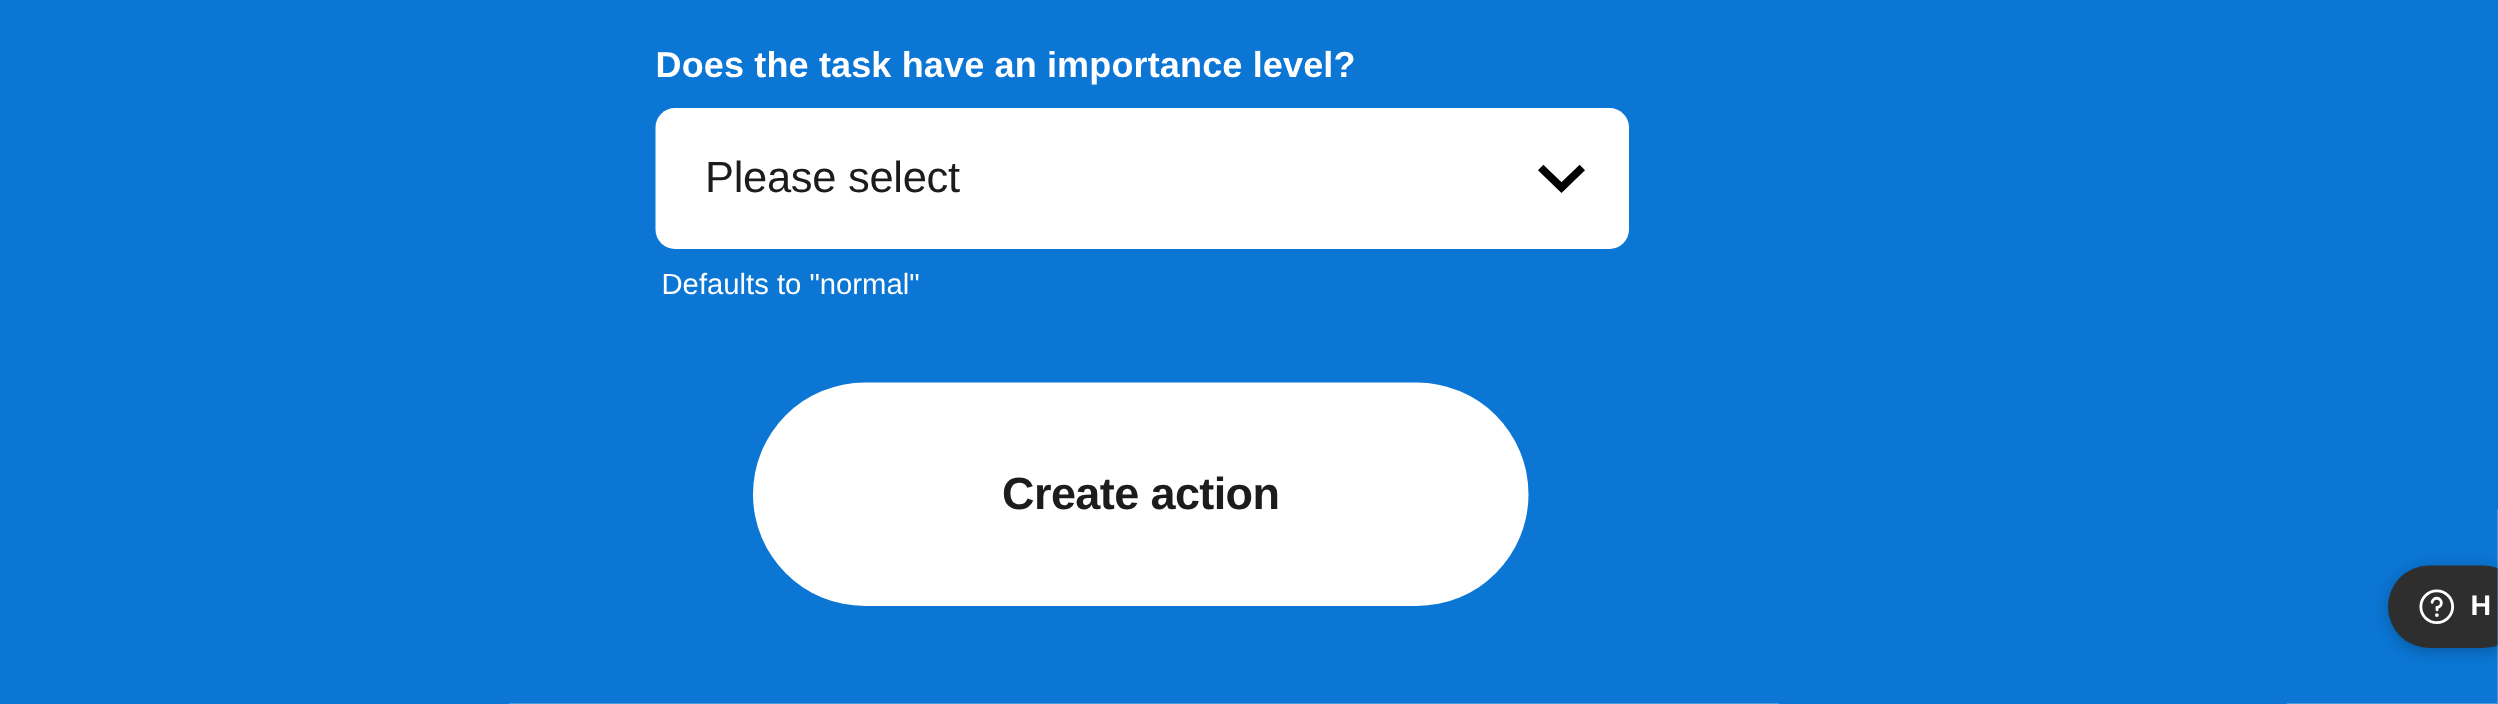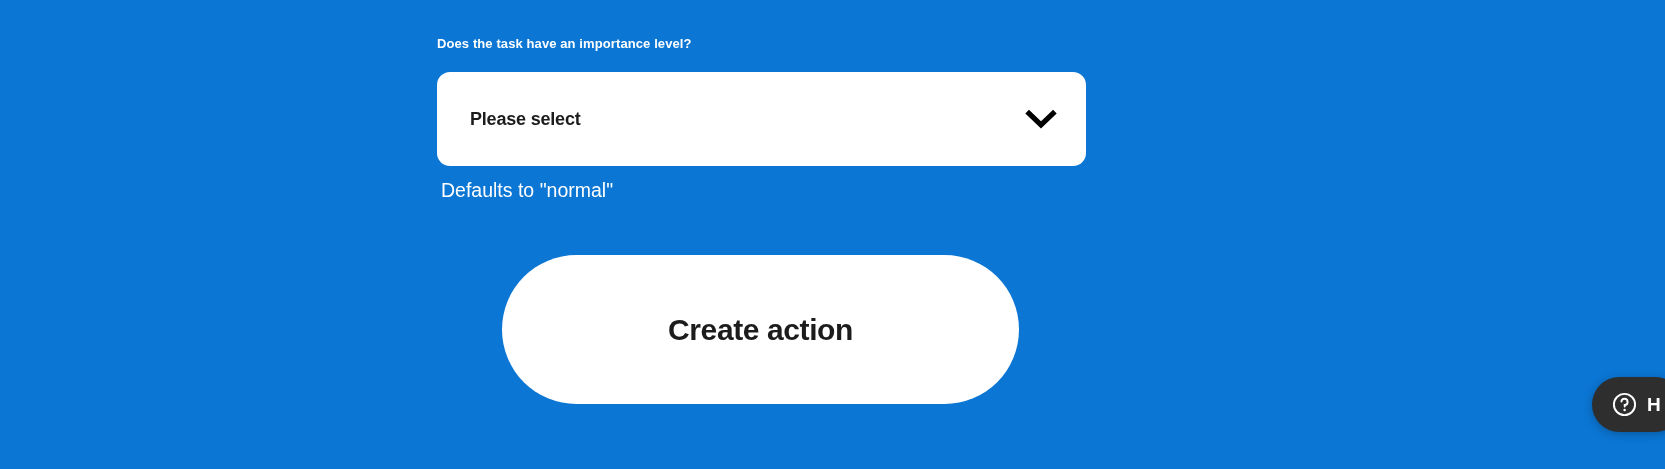--- a/index.html
+++ b/index.html
@@ -28,21 +28,21 @@
     left: 437px;
     top: 0;
     width: 649px;
   }
 
   .question-label {
     position: absolute;
     left: 0;
     top: 30px;
     color: #ffffff;
-    font-size: 13px;
+    font-size: 24px;
     font-weight: bold;
     letter-spacing: 0.1px;
     line-height: 28px;
     white-space: nowrap;
   }
 
   
   .select-wrap {
     position: absolute;
     left: 0;
@@ -53,22 +53,22 @@
     border-radius: 13px;
     box-sizing: border-box;
   }
 
   .select-value {
     position: absolute;
     left: 33px;
     top: 0;
     height: 94px;
     line-height: 94px;
-    font-size: 18px;
-    font-weight: bold;
+    font-size: 29px;
+    font-weight: normal;
     color: #1c1c1c;
     letter-spacing: -0.2px;
     white-space: nowrap;
   }
 
   .chevron-down-icon {
     position: absolute;
     right: 28px;
     top: 50%;
     transform: translateY(-50%);

